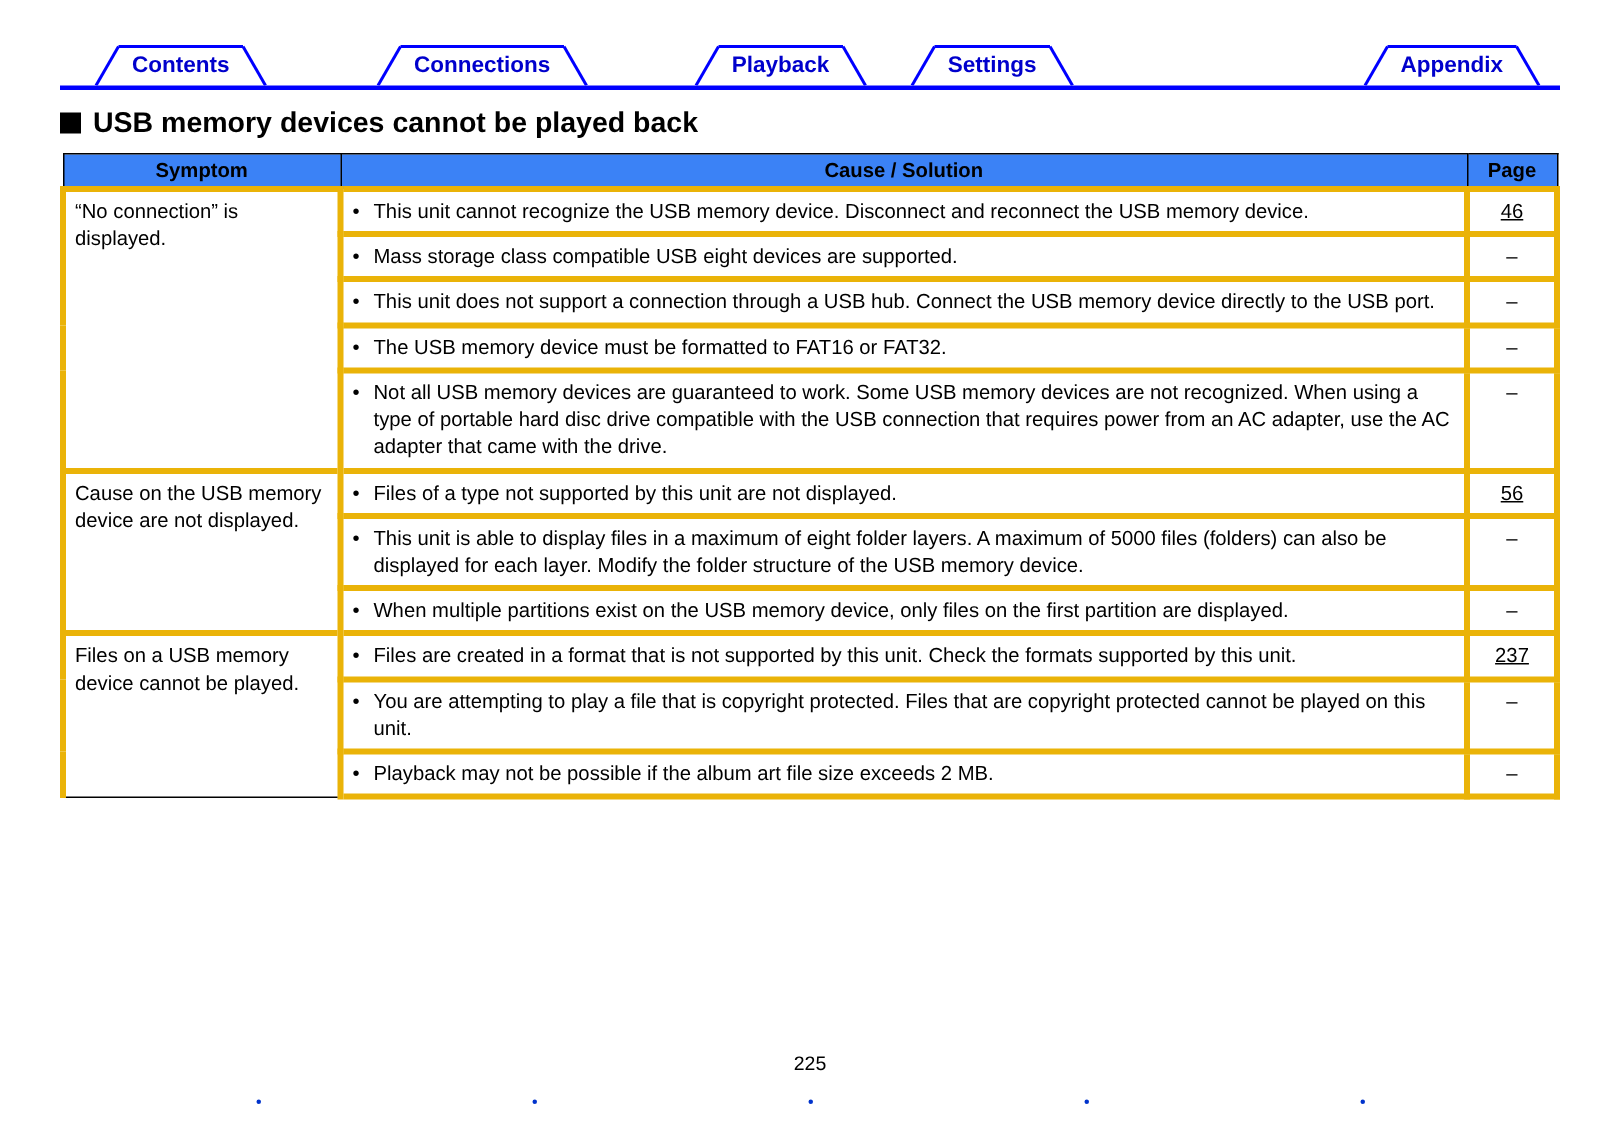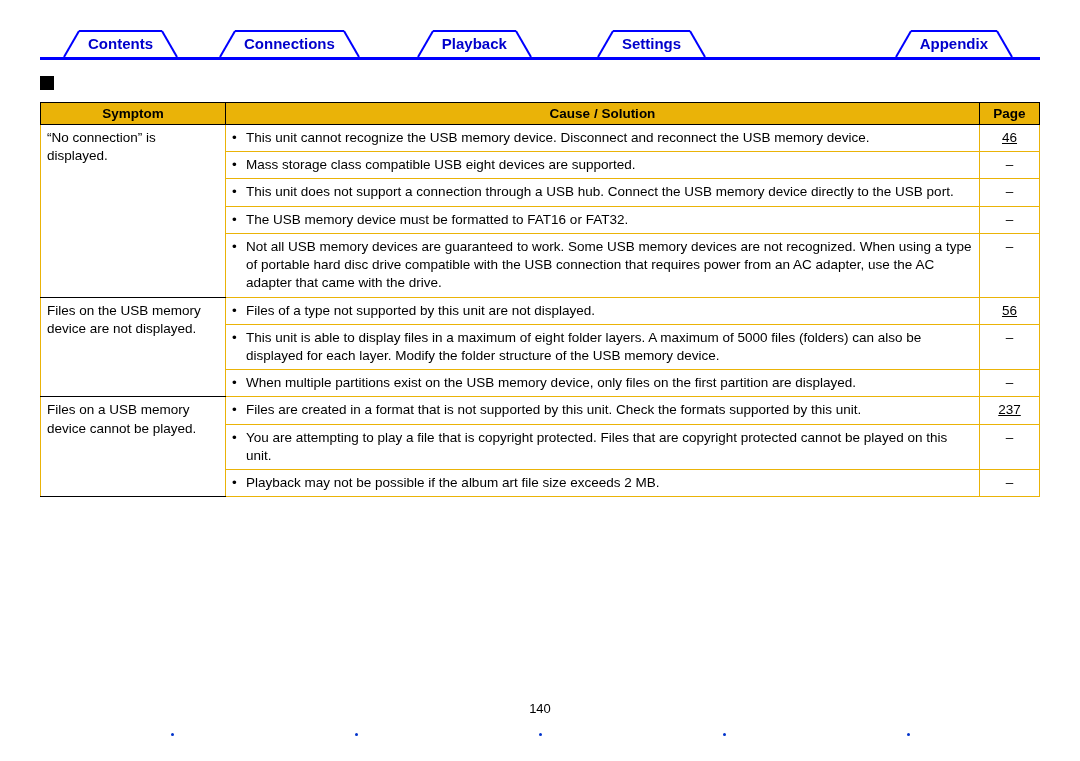--- a/index.html
+++ b/index.html
@@ -7,21 +7,21 @@
       font-family: Arial, Helvetica, sans-serif;
       background: #fff;
       width: 1080px;
       height: 761px;
       position: relative;
       overflow: hidden;
     }
     .page { padding: 30px 40px 0 40px; }
     .tab-bar {
       display: flex;
-      gap: 21px;
+      gap: 35px;
       border-bottom: 3px solid #0000ff;
       position: relative;
       height: 30px;
     }
     .heading {
       margin-top: 12px;
       font-size: 19px;
       font-weight: bold;
       color: #000;
     }
@@ -32,30 +32,30 @@
       margin-right: 8px;
       vertical-align: -1px;
     }
     table.tshoot {
       border-collapse: collapse;
       width: 100%;
       margin-top: 8px;
       font-size: 13.5px;
     }
     table.tshoot th {
-      background: #eab308;
+      background: #3b82f6;
       font-weight: bold;
       padding: 3px 6px;
       border: 1px solid #000;
       text-align: center;
     }
     table.tshoot th.sym { width: 185px; }
     table.tshoot th.page { width: 60px; }
     table.tshoot td {
-      border: 1px solid #eab308;
+      border: 4px solid #eab308;
       padding: 4px 6px 4px 6px;
       vertical-align: top;
       line-height: 1.35;
     }
     table.tshoot td.symptom { border-bottom: 1px solid #000; }
     table.tshoot td.cause {
       padding-left: 6px;
     }
     .bullet {
       display: flex;
@@ -106,64 +106,64 @@
     <div class="tab2" style="margin-left:40px">
       <svg width="18" height="27">
           <line x1="17" y1="1" x2="2" y2="27" stroke="#0000ff" stroke-width="2"></line>
         </svg>
       <span style="border-top:2px solid #0000ff;position:absolute;left:-1px;right:-1px;top:0;height:0"></span>
       <span>Contents</span>
       <svg class="right" width="18" height="27">
           <line x1="1" y1="1" x2="16" y2="27" stroke="#0000ff" stroke-width="2"></line>
         </svg>
     </div>
-    <div class="tab2" style="margin-left:54px">
+    <div class="tab2" style="margin-left:72px">
       <svg width="18" height="27">
           <line x1="17" y1="1" x2="2" y2="27" stroke="#0000ff" stroke-width="2"></line>
         </svg>
       <span style="border-top:2px solid #0000ff;position:absolute;left:-1px;right:-1px;top:0;height:0"></span>
       <span>Connections</span>
       <svg class="right" width="18" height="27">
           <line x1="1" y1="1" x2="16" y2="27" stroke="#0000ff" stroke-width="2"></line>
         </svg>
     </div>
     <div class="tab2" style="margin-left:70px">
       <svg width="18" height="27">
           <line x1="17" y1="1" x2="2" y2="27" stroke="#0000ff" stroke-width="2"></line>
         </svg>
       <span style="border-top:2px solid #0000ff;position:absolute;left:-1px;right:-1px;top:0;height:0"></span>
       <span>Playback</span>
       <svg class="right" width="18" height="27">
           <line x1="1" y1="1" x2="16" y2="27" stroke="#0000ff" stroke-width="2"></line>
         </svg>
     </div>
-    <div class="tab2" style="margin-left:78px">
+    <div class="tab2" style="margin-left:28px">
       <svg width="18" height="27">
           <line x1="17" y1="1" x2="2" y2="27" stroke="#0000ff" stroke-width="2"></line>
         </svg>
       <span style="border-top:2px solid #0000ff;position:absolute;left:-1px;right:-1px;top:0;height:0"></span>
       <span>Settings</span>
       <svg class="right" width="18" height="27">
           <line x1="1" y1="1" x2="16" y2="27" stroke="#0000ff" stroke-width="2"></line>
         </svg>
     </div>
-    <div class="tab2 appendix" style="margin-left:auto;margin-right:44px">
+    <div class="tab2 appendix" style="margin-left:auto;margin-right:30px">
       <svg width="18" height="27">
           <line x1="17" y1="1" x2="2" y2="27" stroke="#0000ff" stroke-width="2"></line>
         </svg>
       <span style="border-top:2px solid #0000ff;position:absolute;left:-1px;right:-1px;top:0;height:0"></span>
       <span>Appendix</span>
       <svg class="right" width="18" height="27">
           <line x1="1" y1="1" x2="16" y2="27" stroke="#0000ff" stroke-width="2"></line>
         </svg>
     </div>
   </div>
 
   <h2 class="heading">
-    <span class="square"></span>
+    <span class="square"></span><span>USB memory devices cannot be played back</span>
   </h2>
 
   <table class="tshoot">
     <thead>
       <tr>
         <th class="sym">Symptom</th>
         <th>Cause / Solution</th>
         <th class="page">Page</th>
       </tr>
     </thead>
@@ -208,21 +208,21 @@
         <tr>
           <td class="cause">
             <div class="bullet">
               <span class="dot">•</span>
               <span class="txt">Not all USB memory devices are guaranteed to work. Some USB memory devices are not recognized. When using a type of portable hard disc drive compatible with the USB connection that requires power from an AC adapter, use the AC adapter that came with the drive.</span>
             </div>
           </td>
           <td class="page">–</td>
         </tr>
         <tr>
-          <td class="symptom" rowspan="3">Files on the USB memory device are not displayed.</td>
+          <td class="symptom" rowspan="3">Cause on the USB memory device are not displayed.</td>
           <td class="cause">
             <div class="bullet">
               <span class="dot">•</span>
               <span class="txt">Files of a type not supported by this unit are not displayed.</span>
             </div>
           </td>
           <td class="page"><span class="pglink">56</span></td>
         </tr>
         <tr>
           <td class="cause">
@@ -268,21 +268,21 @@
               <span class="txt">Playback may not be possible if the album art file size exceeds 2 MB.</span>
             </div>
           </td>
           <td class="page">–</td>
         </tr>
       </tbody>
   </table>
 
 </div>
 
-<div class="page-number">140</div>
+<div class="page-number">225</div>
 
 <div class="footer-dots">
   <span class="d"></span>
   <span class="d"></span>
   <span class="d"></span>
   <span class="d"></span>
   <span class="d"></span>
 </div>
 
 </body></html>

